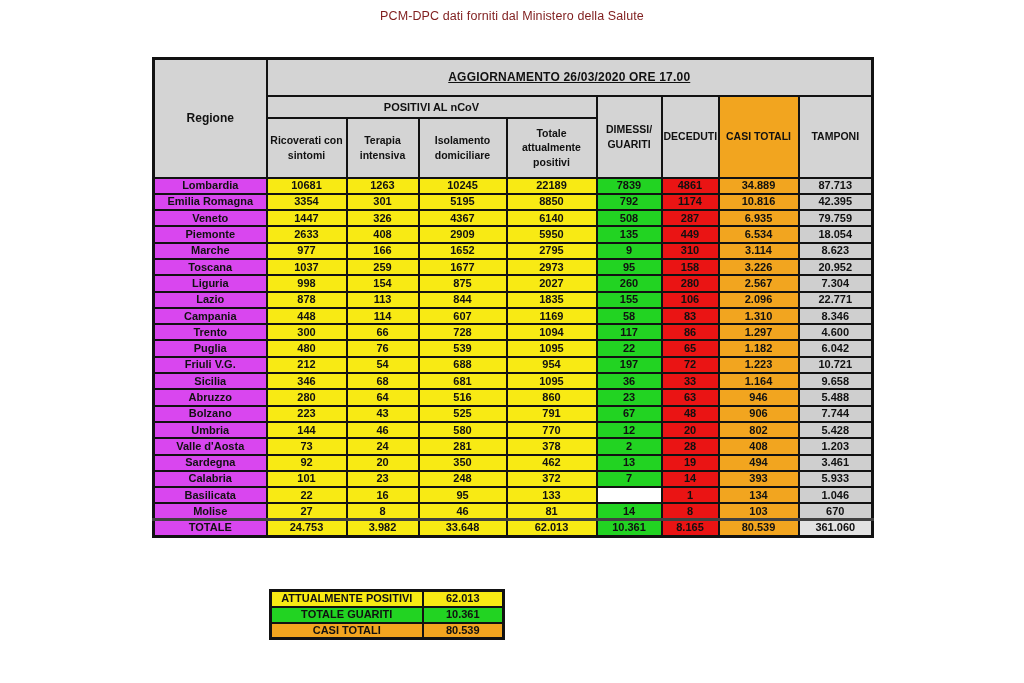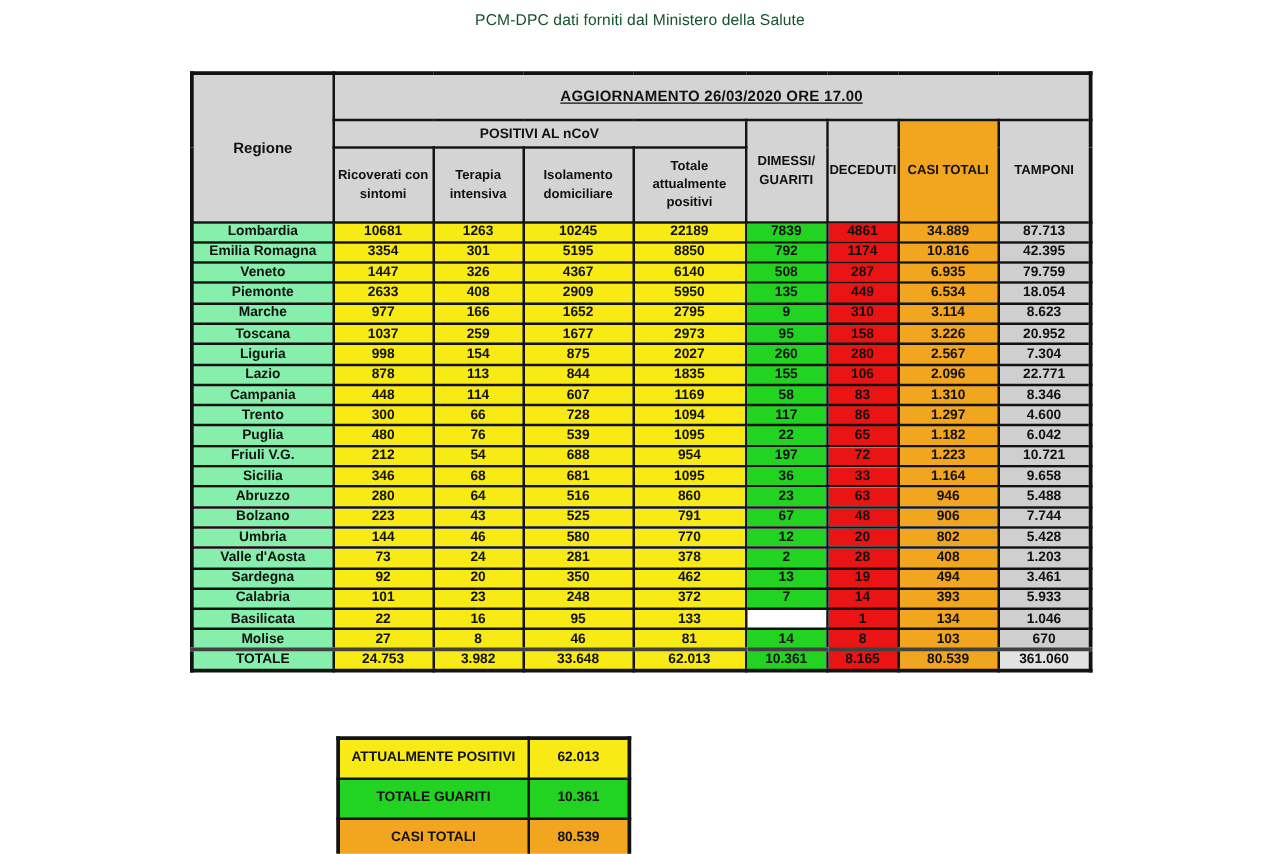--- a/index.html
+++ b/index.html
@@ -1,56 +1,56 @@
 <!DOCTYPE html>
 <html style="--c-yellow: #F8EA14; --c-green: #22D322; --c-red: #EA1414; --c-orange: #F2A51F; --c-header_gray: #D4D4D4; --c-tamponi_gray: #CFCFCF;"><head>
 <meta charset="utf-8">
 <style>
   * { margin:0; padding:0; box-sizing:border-box; }
   html,body { width:1024px; height:683px; background:#ffffff; overflow:hidden; }
   body { font-family:"Liberation Sans", sans-serif; position:relative; }
 
   .page-title {
     position:absolute; top:9px; left:0; width:100%;
-    text-align:center; font-size:12.5px; color:#14532d; letter-spacing:.1px;
+    text-align:center; font-size:12.5px; color:#7f1d1d; letter-spacing:.1px;
   }
 
   table.main {
     position:absolute; left:152px; top:57px; width:719px;
     border-collapse:collapse; table-layout:fixed;
     border:3px solid #121212;
   }
   table.main th, table.main td {
     border:2px solid #121212; font-weight:bold; color:#111;
     text-align:center; vertical-align:middle; overflow:hidden; padding:0 1px;
   }
   th.update  { font-size:12px; height:37px; background:var(--c-header_gray); letter-spacing:.2px;text-decoration:underline; }
   th.regione { background:var(--c-header_gray); font-size:12px; }
   th.group   { font-size:11px; height:22px; background:var(--c-header_gray);margin-left:20px; }
   th.colh    { font-size:10.5px; height:60px; background:var(--c-header_gray); line-height:1.35; }
   th.casih   { background:var(--c-orange); }
 
   table.main td { font-size:11px; height:16.3px; line-height:1; }
-  .c-region { background:#86efac; }
+  .c-region { background:#d946ef; }
   .c-yellow { background:var(--c-yellow); }
   .c-green  { background:var(--c-green); }
   .c-red    { background:var(--c-red); }
   .c-orange { background:var(--c-orange); }
   .c-gray   { background:var(--c-tamponi_gray); }
   .c-blank  { background:#ffffff; }
   tr.total-row td { border-top:3px solid #404040; }
   tr.total-row .c-gray { background:#e2e2e2; }
 
   table.legend {
     position:absolute; left:269px; top:589px; width:233px;
     border-collapse:collapse; table-layout:fixed;
     border:3px solid #121212;
   }
   table.legend td {
-    border:2px solid #121212; height:32px; font-size:11px; font-weight:bold;
+    border:2px solid #121212; height:16px; font-size:11px; font-weight:bold;
     color:#111; text-align:center; vertical-align:middle; line-height:1;
   }
 </style>
 </head>
 <body>
 
 <div class="page-title">PCM-DPC dati forniti dal Ministero della Salute</div>
 
 <table class="main">
   <colgroup>

